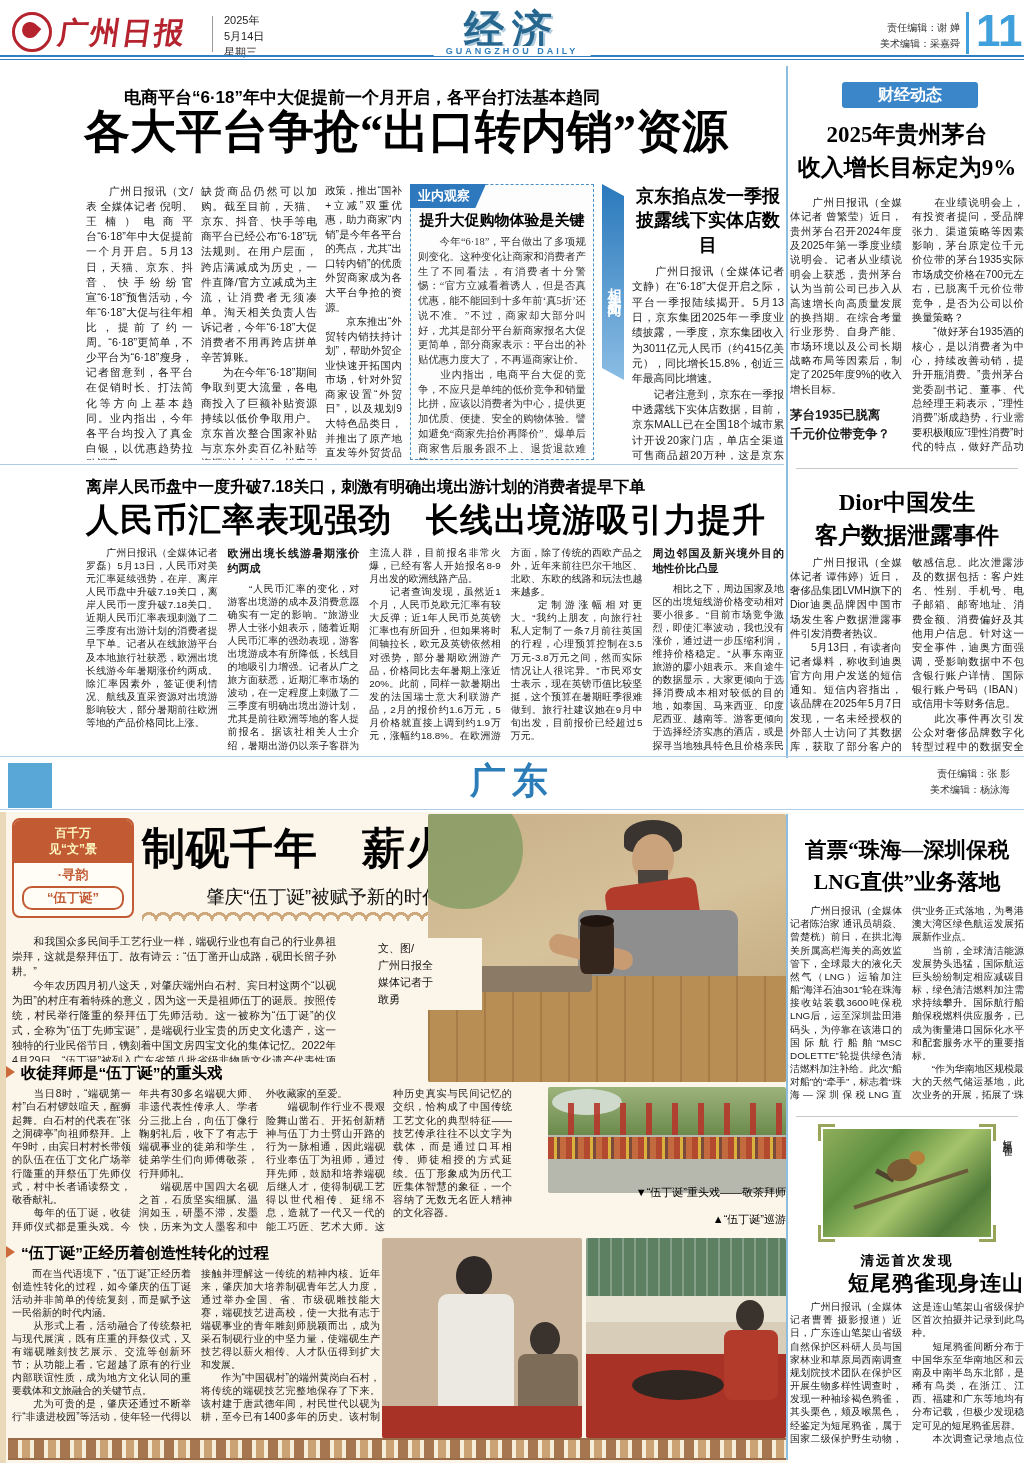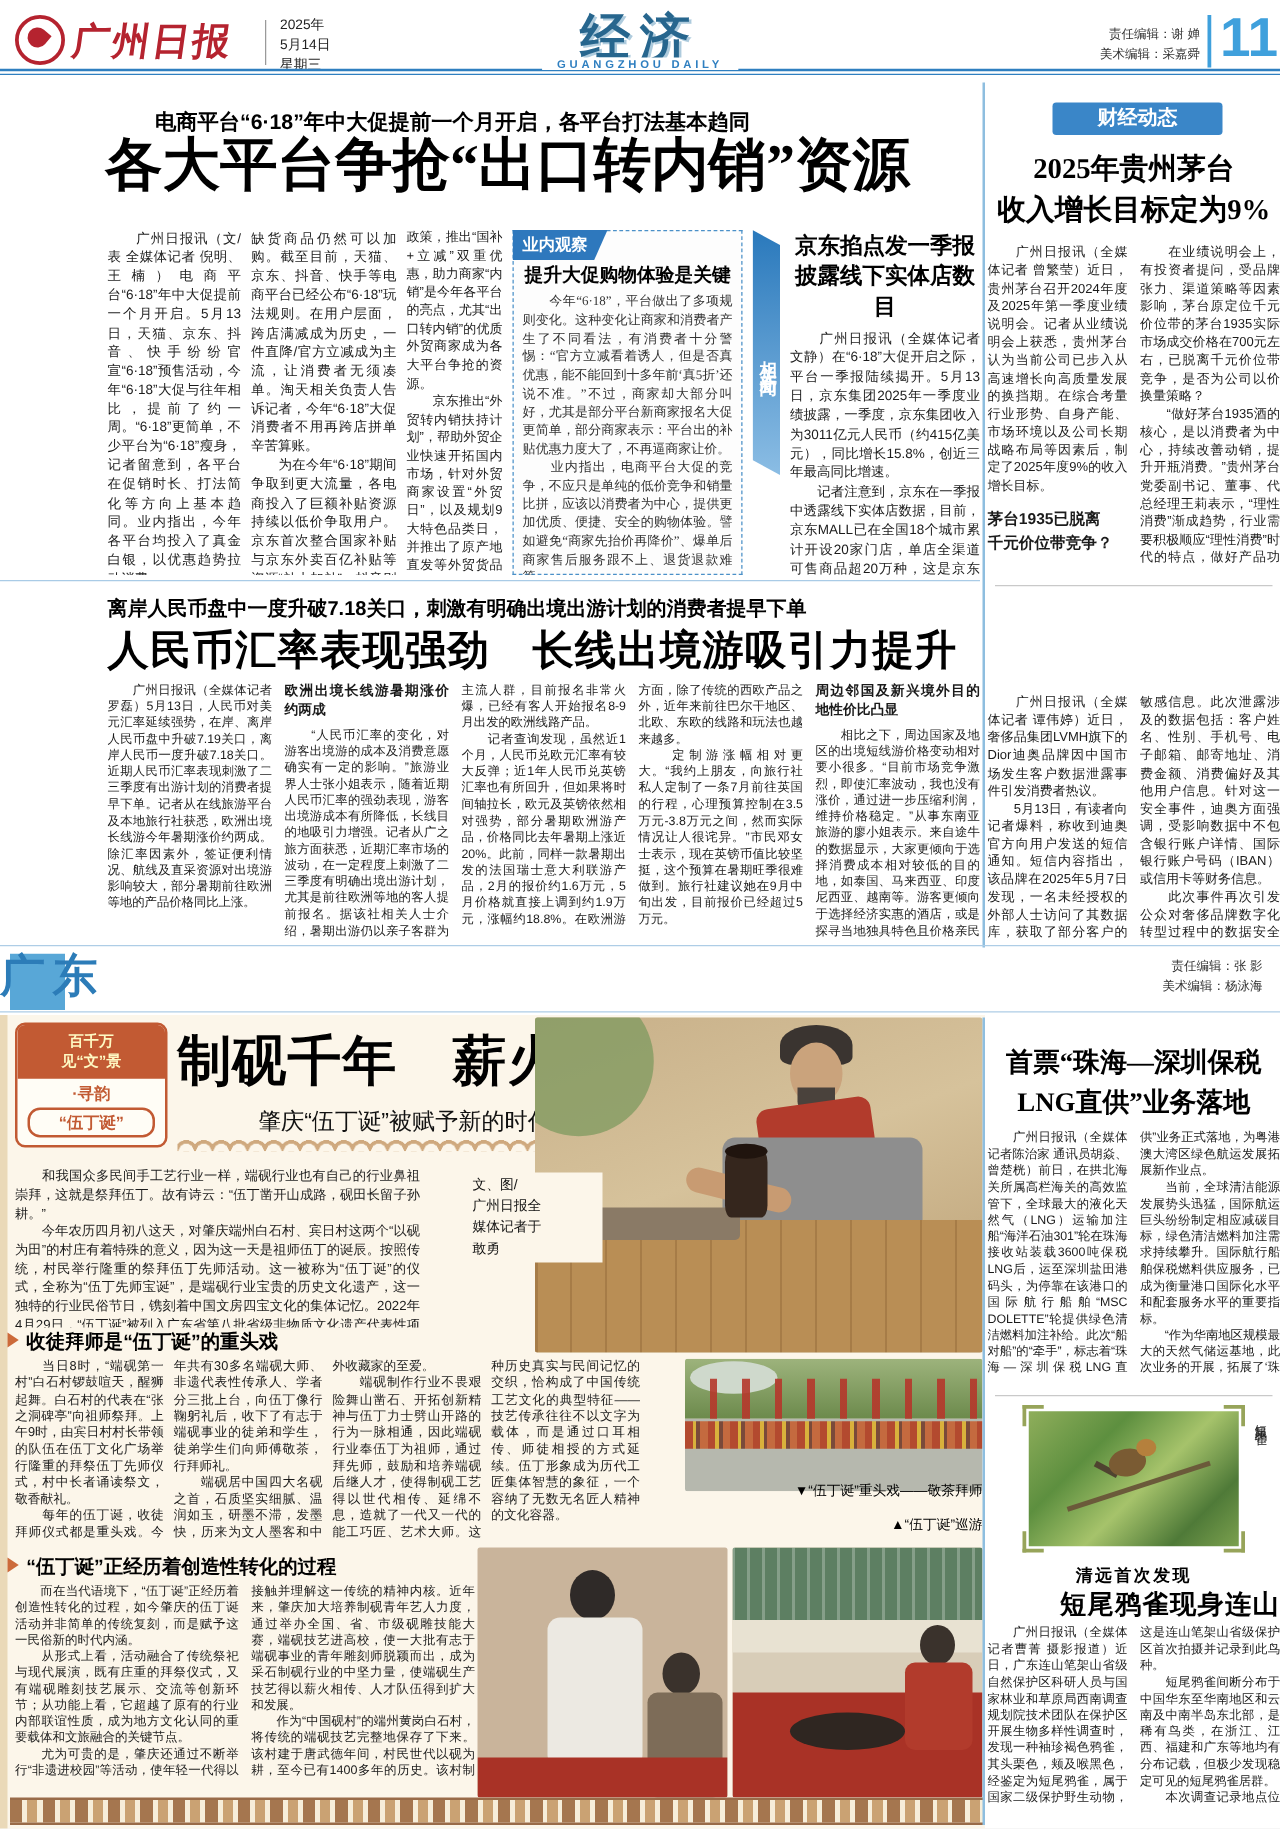--- a/index.html
+++ b/index.html
@@ -51,21 +51,21 @@
 
   
   #rmb-kicker{left:86px;top:477px;font-size:16px;font-weight:bold;color:#000;}
   #rmb-headline{left:86px;top:498px;width:698px;font-size:33px;font-weight:900;letter-spacing:1px;color:#000;}
   #rmb-body{left:86px;top:546px;width:698px;height:208px;column-count:5;column-gap:10px;font-size:9.9px;line-height:1.32;overflow:hidden;}
   .rmb-sub{font-weight:bold;font-size:11px;margin:5px 0;line-height:1.4;}
 
   
   #band-top{left:0;top:756px;width:1024px;height:1px;background:#aecde6;}
   #gd-square{left:8px;top:763px;width:44px;height:45px;background:#58a7d7;}
-  #gd-title{left:0;right:0;top:757px;font-size:36px;font-weight:bold;color:#2c7cb8;letter-spacing:6px;}
+  #gd-title{left:0;right:0;top:757px;text-align:center;font-size:36px;font-weight:bold;color:#2c7cb8;letter-spacing:6px;}
   #gd-editors{left:878px;top:766px;width:132px;text-align:right;font-size:10px;color:#333;line-height:1.6;}
   #band-bottom{left:0;top:809px;width:1024px;height:1px;background:#aecde6;}
 
   
   #gd-left-bg{left:0;top:812px;width:788px;height:651px;background:#fcf6ea;}
   #gd-strip{left:0;top:812px;width:6px;height:651px;background:#ead9b8;}
   #badge{left:12px;top:818px;width:118px;border:2px solid #c25a33;border-radius:8px;background:#fffdf6;overflow:hidden;}
   .badge-top{background:#c25a33;color:#fef9c3;text-align:center;font-size:12px;font-weight:bold;line-height:1.3;padding:6px 0;}
   .badge-mid{color:#c25a33;font-size:13px;font-weight:bold;text-align:center;padding:3px 0 2px 0;}
   .badge-pill{border:2px solid #c25a33;border-radius:10px;color:#c25a33;font-size:13px;font-weight:bold;text-align:center;margin:0 8px 6px 8px;padding:1px 0;}
@@ -198,20 +198,22 @@
 收入增长目标定为9%</div>
   <div class="abs just bodytext" id="mt-body">
     <div data-bind="finance.maotai.p1">　　广州日报讯（全媒体记者 曾繁莹）近日，贵州茅台召开2024年度及2025年第一季度业绩说明会。记者从业绩说明会上获悉，贵州茅台认为当前公司已步入从高速增长向高质量发展的换挡期。在综合考量行业形势、自身产能、市场环境以及公司长期战略布局等因素后，制定了2025年度9%的收入增长目标。</div>
     <div class="side-sub" data-bind="finance.maotai.h">茅台1935已脱离
 千元价位带竞争？</div>
     <div data-bind="finance.maotai.p2">　　在业绩说明会上，有投资者提问，受品牌张力、渠道策略等因素影响，茅台原定位千元价位带的茅台1935实际市场成交价格在700元左右，已脱离千元价位带竞争，是否为公司以价换量策略？</div>
     <div data-bind="finance.maotai.p3">　　“做好茅台1935酒的核心，是以消费者为中心，持续改善动销，提升开瓶消费。”贵州茅台党委副书记、董事、代总经理王莉表示，“理性消费”渐成趋势，行业需要积极顺应“理性消费”时代的特点，做好产品功能价值、体验价值、情绪价值。</div>
 
   </div>
   <div class="abs side-sep" style="top:468px"></div>
+  <div class="abs serif" id="dior-headline" data-bind="finance.dior.headline">Dior中国发生
+客户数据泄露事件</div>
   <div class="abs just bodytext" id="dior-body">
     <div data-bind="finance.dior.p1">　　广州日报讯（全媒体记者 谭伟婷）近日，奢侈品集团LVMH旗下的Dior迪奥品牌因中国市场发生客户数据泄露事件引发消费者热议。</div>
     <div data-bind="finance.dior.p2">　　5月13日，有读者向记者爆料，称收到迪奥官方向用户发送的短信通知。短信内容指出，该品牌在2025年5月7日发现，一名未经授权的外部人士访问了其数据库，获取了部分客户的敏感信息。此次泄露涉及的数据包括：客户姓名、性别、手机号、电子邮箱、邮寄地址、消费金额、消费偏好及其他用户信息。针对这一安全事件，迪奥方面强调，受影响数据中不包含银行账户详情、国际银行账户号码（IBAN）或信用卡等财务信息。</div>
     <div data-bind="finance.dior.p3">　　此次事件再次引发公众对奢侈品牌数字化转型过程中的数据安全问题的关注。业内人士表示，此次数据泄露虽未涉及财务数据，但极有可能损害高净值用户对品牌隐私保护能力的信任，甚至波及品牌形象与销售。</div>
 
   </div>
 
   <div class="abs" id="rmb-kicker" data-bind="rmb.kicker">离岸人民币盘中一度升破7.18关口，刺激有明确出境出游计划的消费者提早下单</div>
   <div class="abs" id="rmb-headline" data-bind="rmb.headline">人民币汇率表现强劲　长线出境游吸引力提升</div>
   <div class="abs just bodytext" id="rmb-body">

